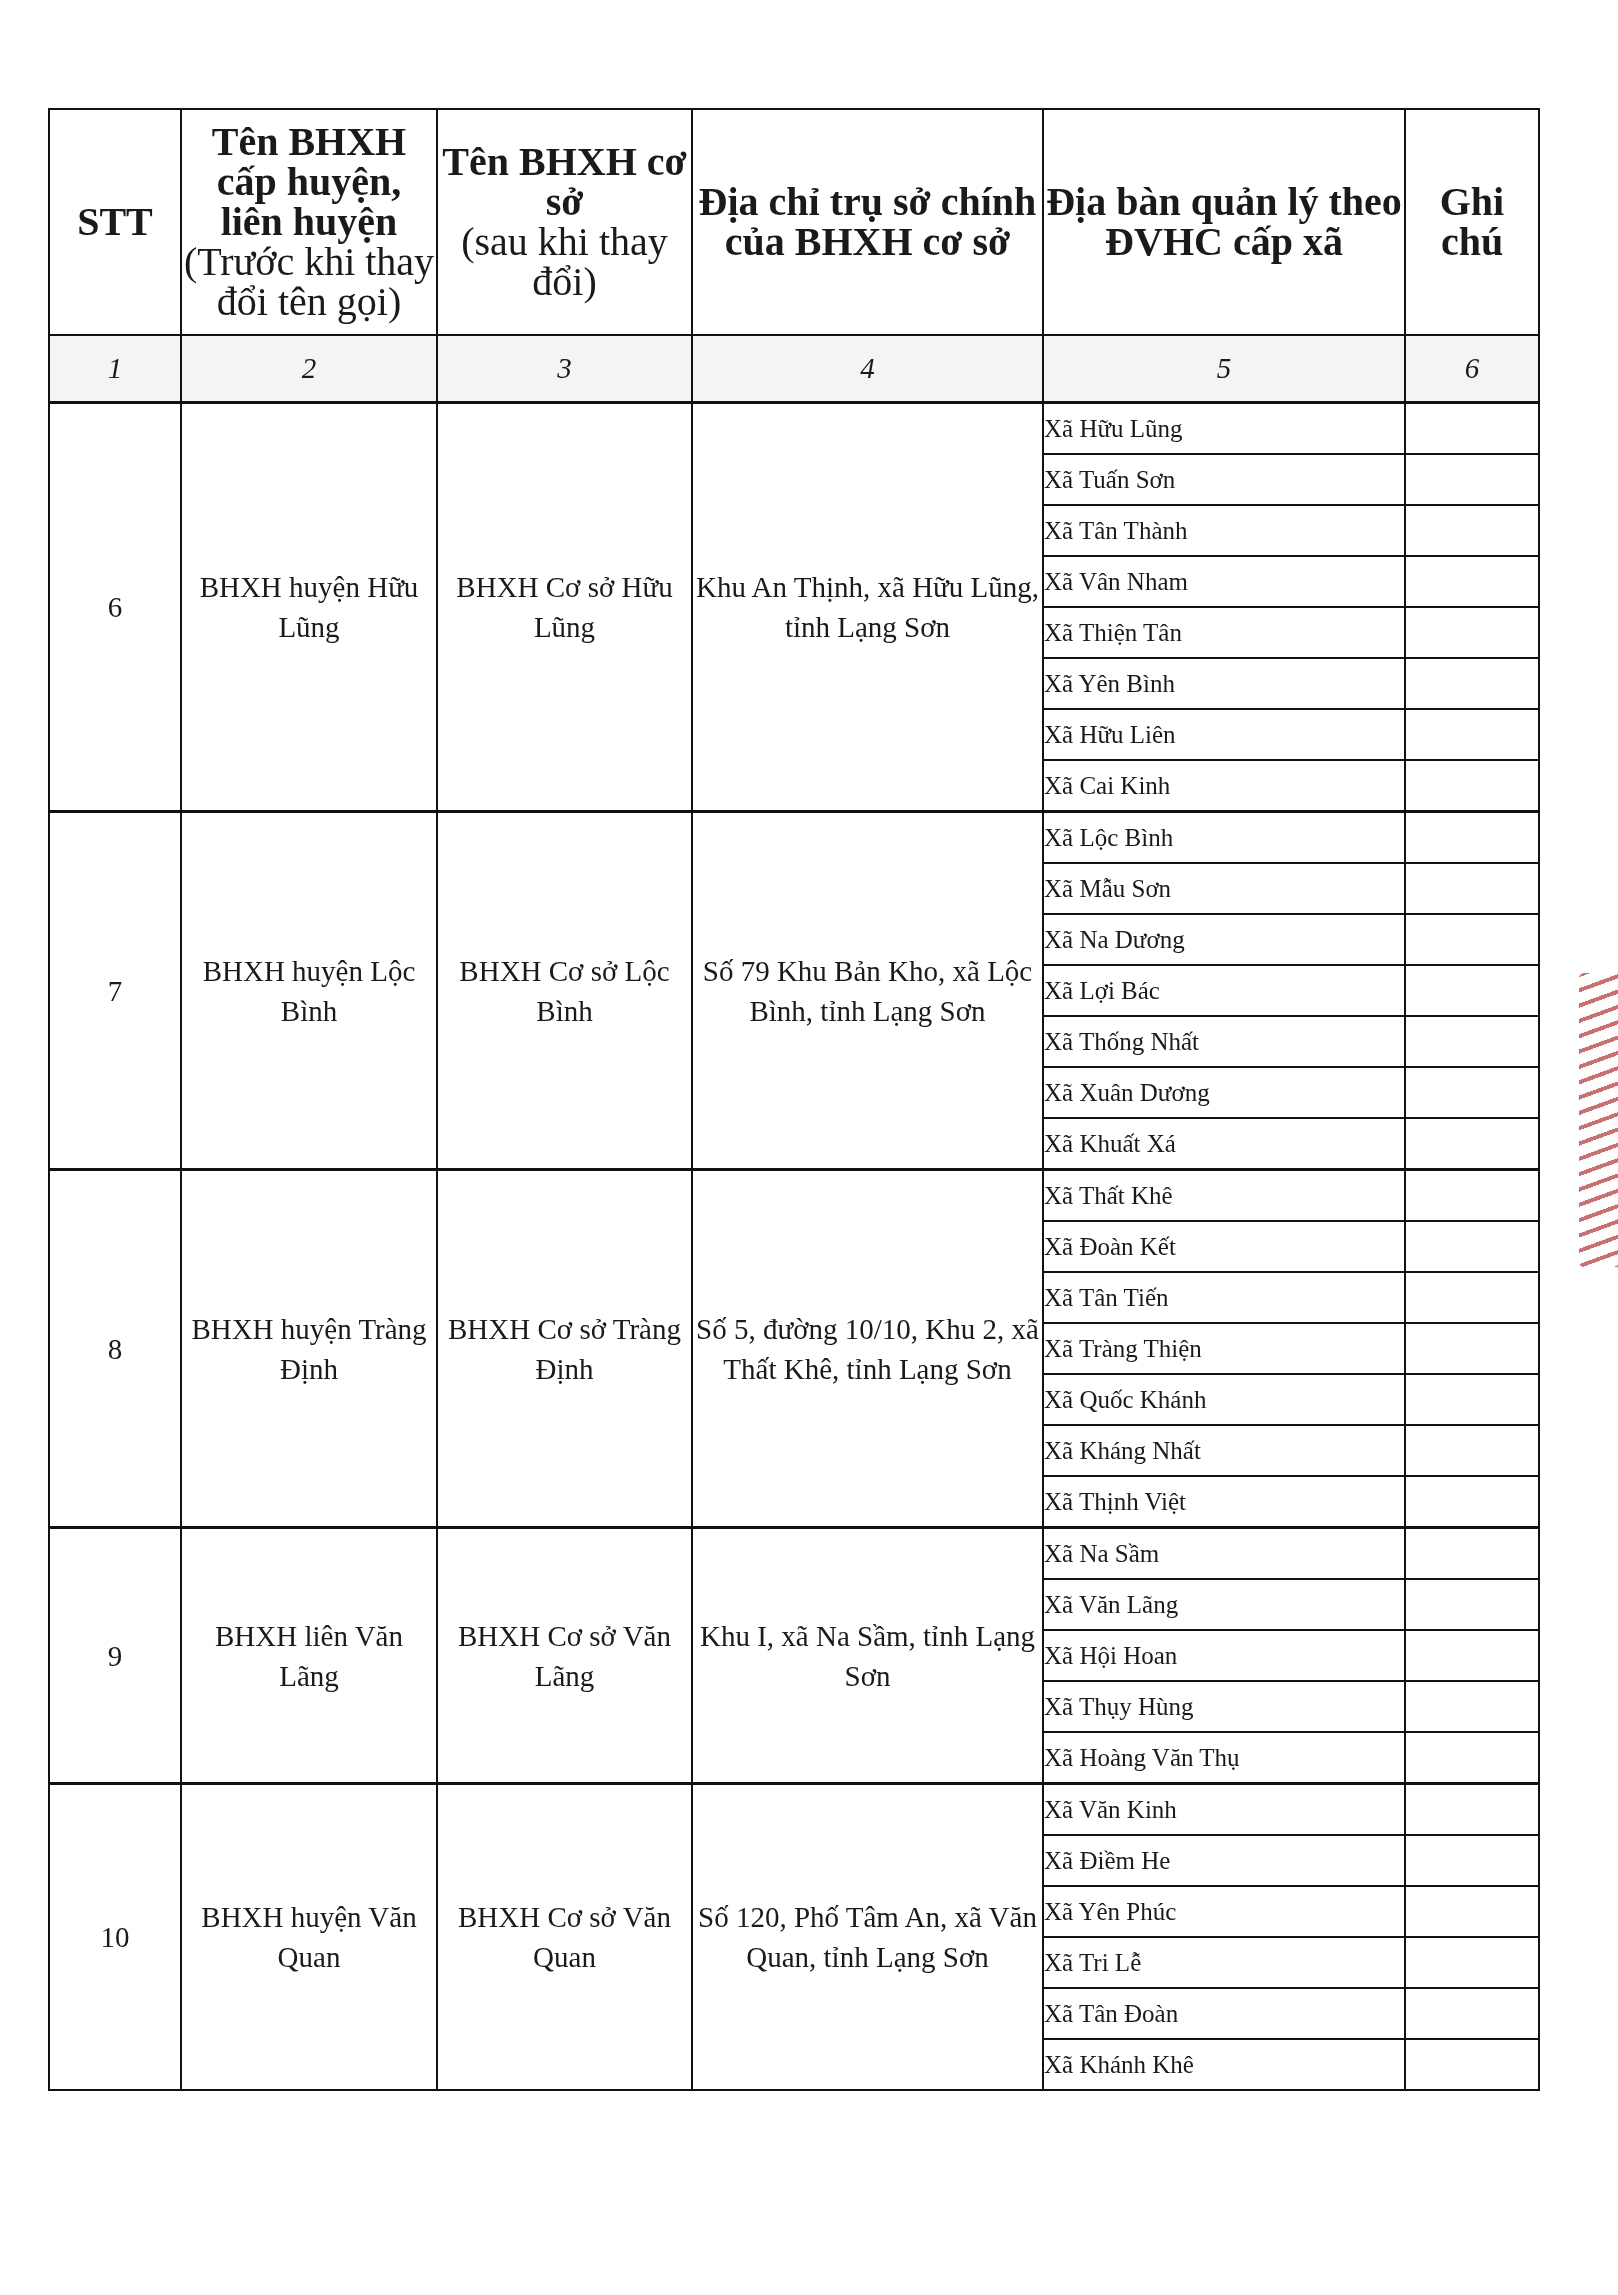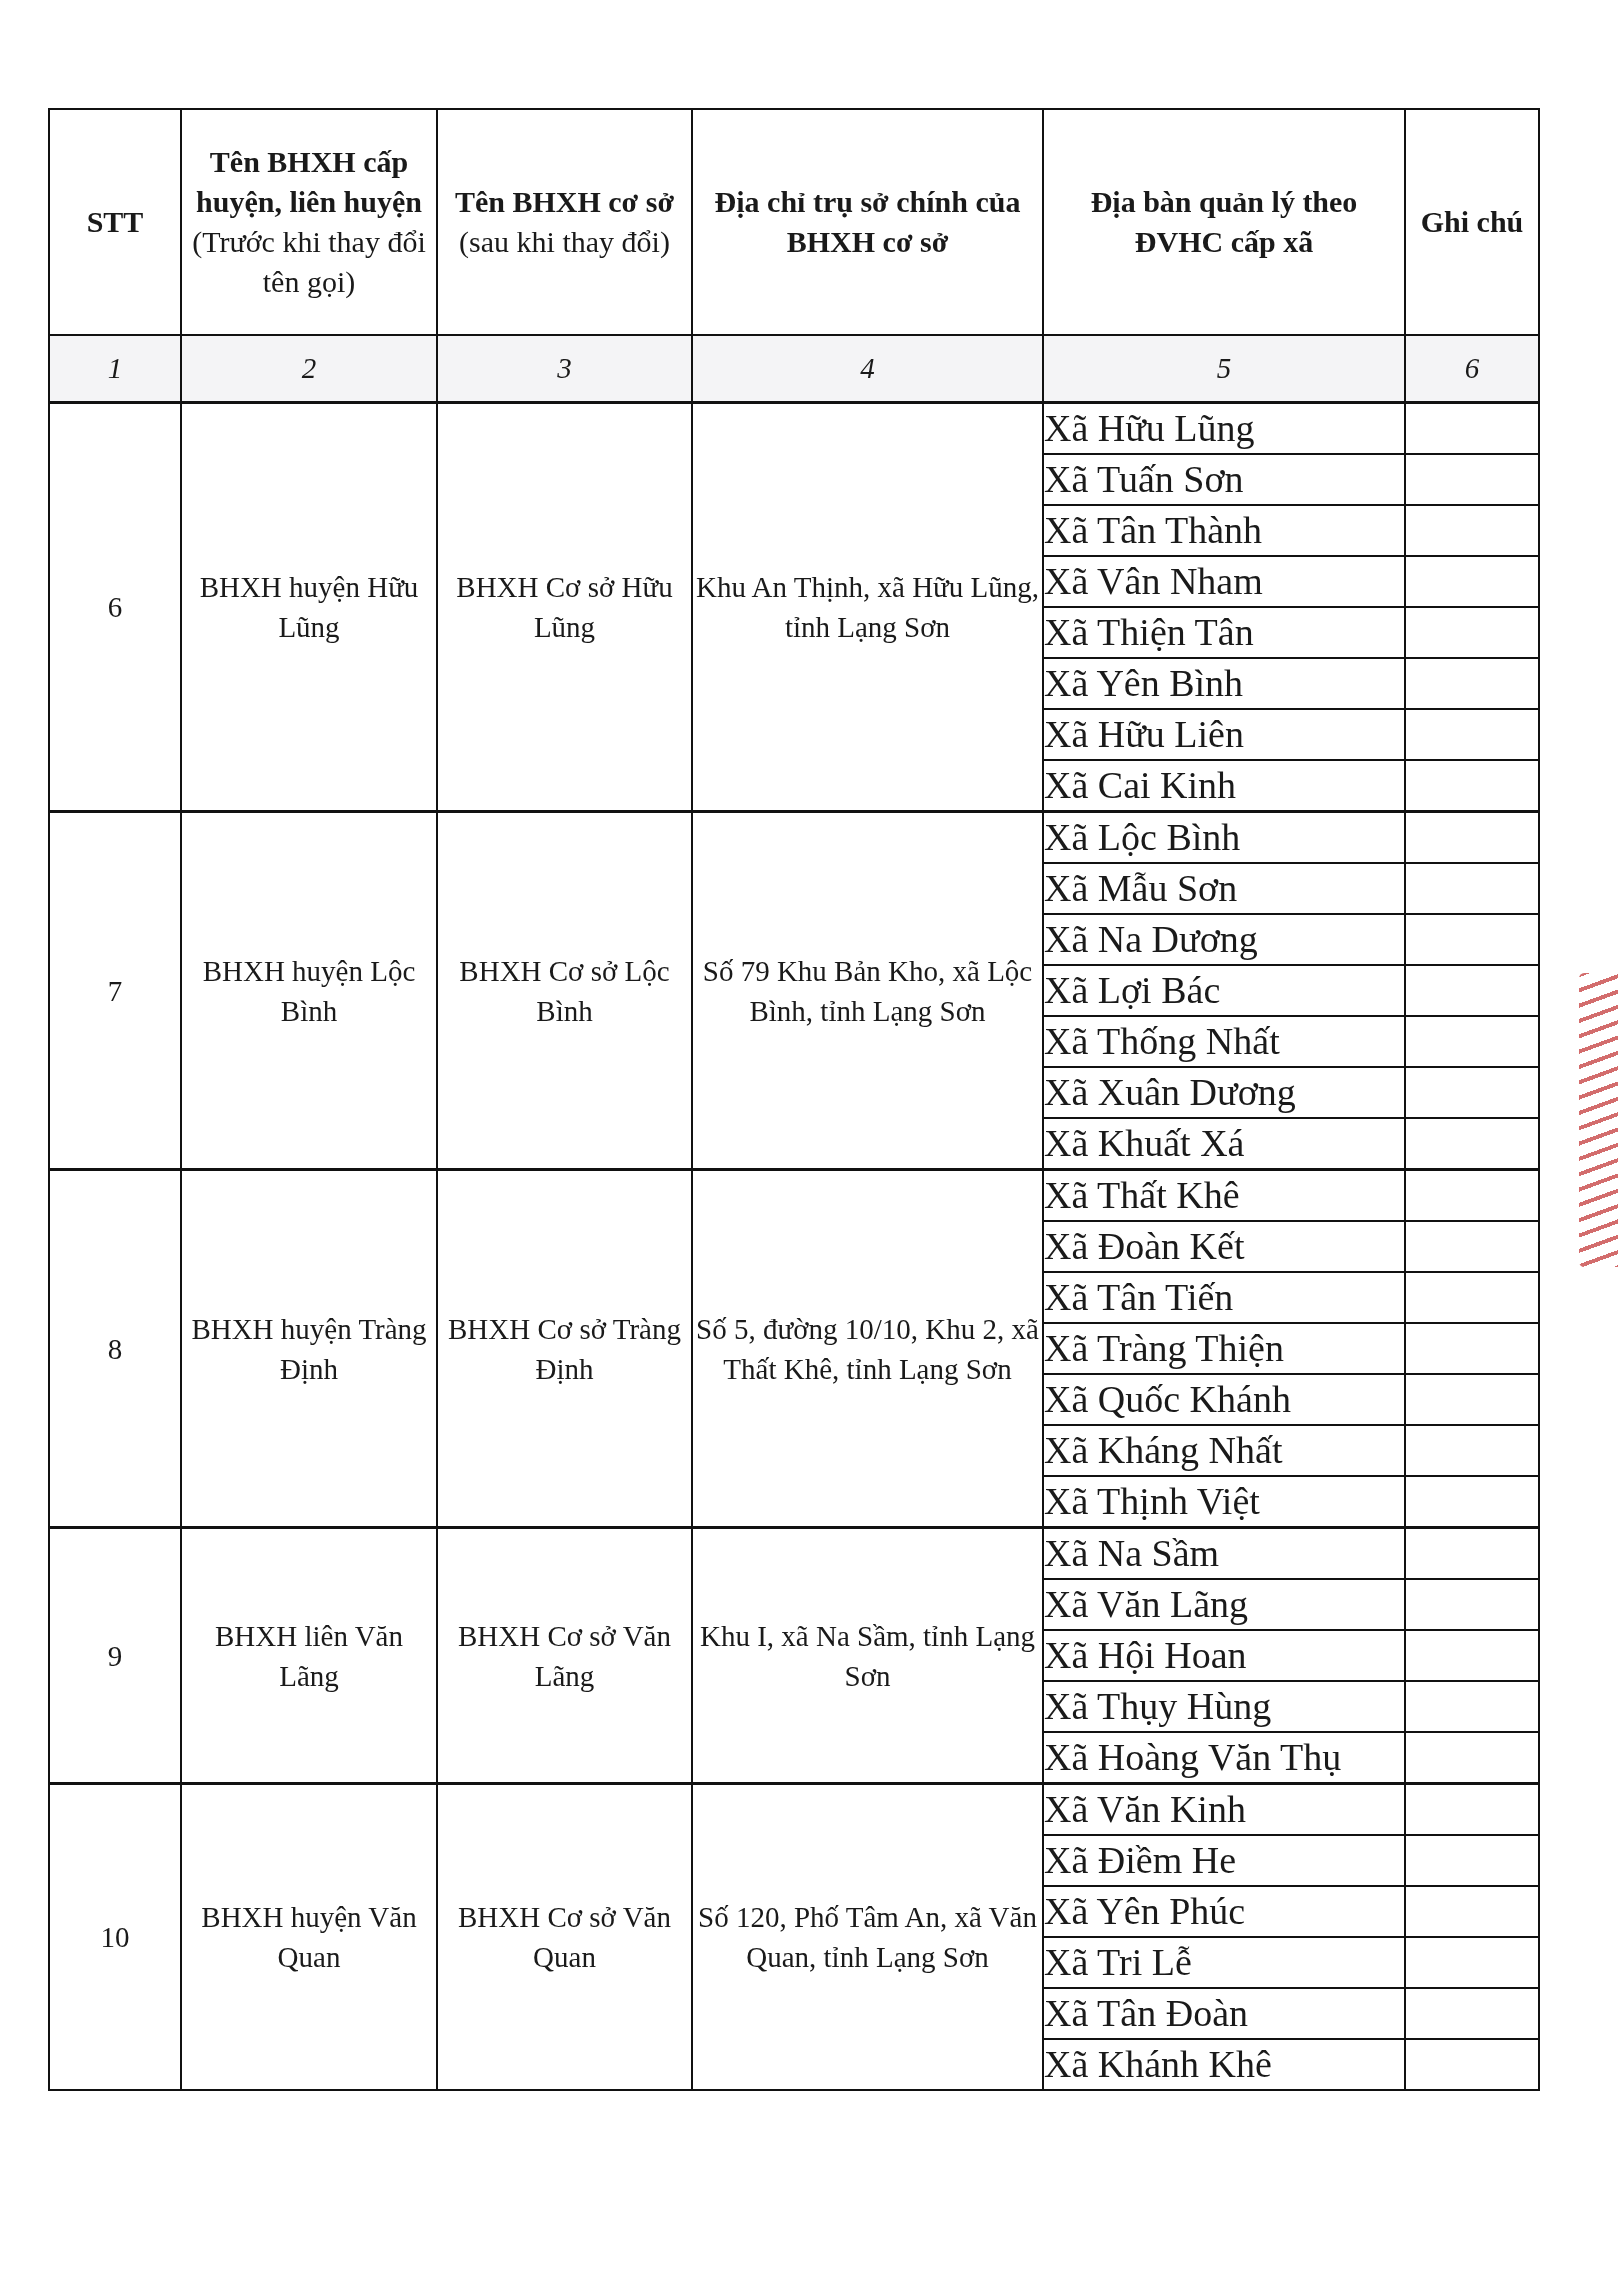--- a/index.html
+++ b/index.html
@@ -8,30 +8,30 @@
     font-family: "Liberation Serif", "DejaVu Serif", serif; color: #1a1a1a;
   }
   .page { position: absolute; left: 0; top: 0; width: 1618px; height: 2295px; }
   table.doc {
     position: absolute; left: 48px; top: 108px; width: 1490px;
     border-collapse: collapse; table-layout: fixed;
     border: 2.6px solid #111;
   }
   table.doc td, table.doc th { border: 2px solid #111; padding: 0; }
   th {
-    font-weight: bold; font-size: 30px; line-height: 40px; text-align: center; vertical-align: middle;
+    font-weight: bold; font-size: 40px; line-height: 40px; text-align: center; vertical-align: middle;
     height: 224px;
   }
   th .sub { font-weight: normal; display: block; }
   tr.idx td {
     height: 65px; background: #f4f4f6; font-style: italic; font-size: 29px; text-align: center; vertical-align: middle;
     border-bottom: 3.3px solid #111;
   }
   td.merge { text-align: center; vertical-align: middle; font-size: 29px; line-height: 40px; padding: 0 9.1px; }
-  td.commune { font-size: 38px; height: 49px; line-height: 49px; padding-left: 5.2px; white-space: nowrap; }
+  td.commune { font-size: 25px; height: 49px; line-height: 49px; padding-left: 5.2px; white-space: nowrap; }
   td.note { height: 49px; }
   tr.grp-start td { border-top: 3.3px solid #111; }
   .stamp {
     position: absolute; left: 1579px; top: 973px; width: 39px; height: 294px;
     background: repeating-linear-gradient(160deg, rgba(190,40,40,0.85) 0 3.9px, rgba(255,255,255,0) 3.9px 14.4px);
     opacity: 0.8; border-radius: 5.2px 0 0 5.2px;
   }
 </style>
 </head>
 <body>

